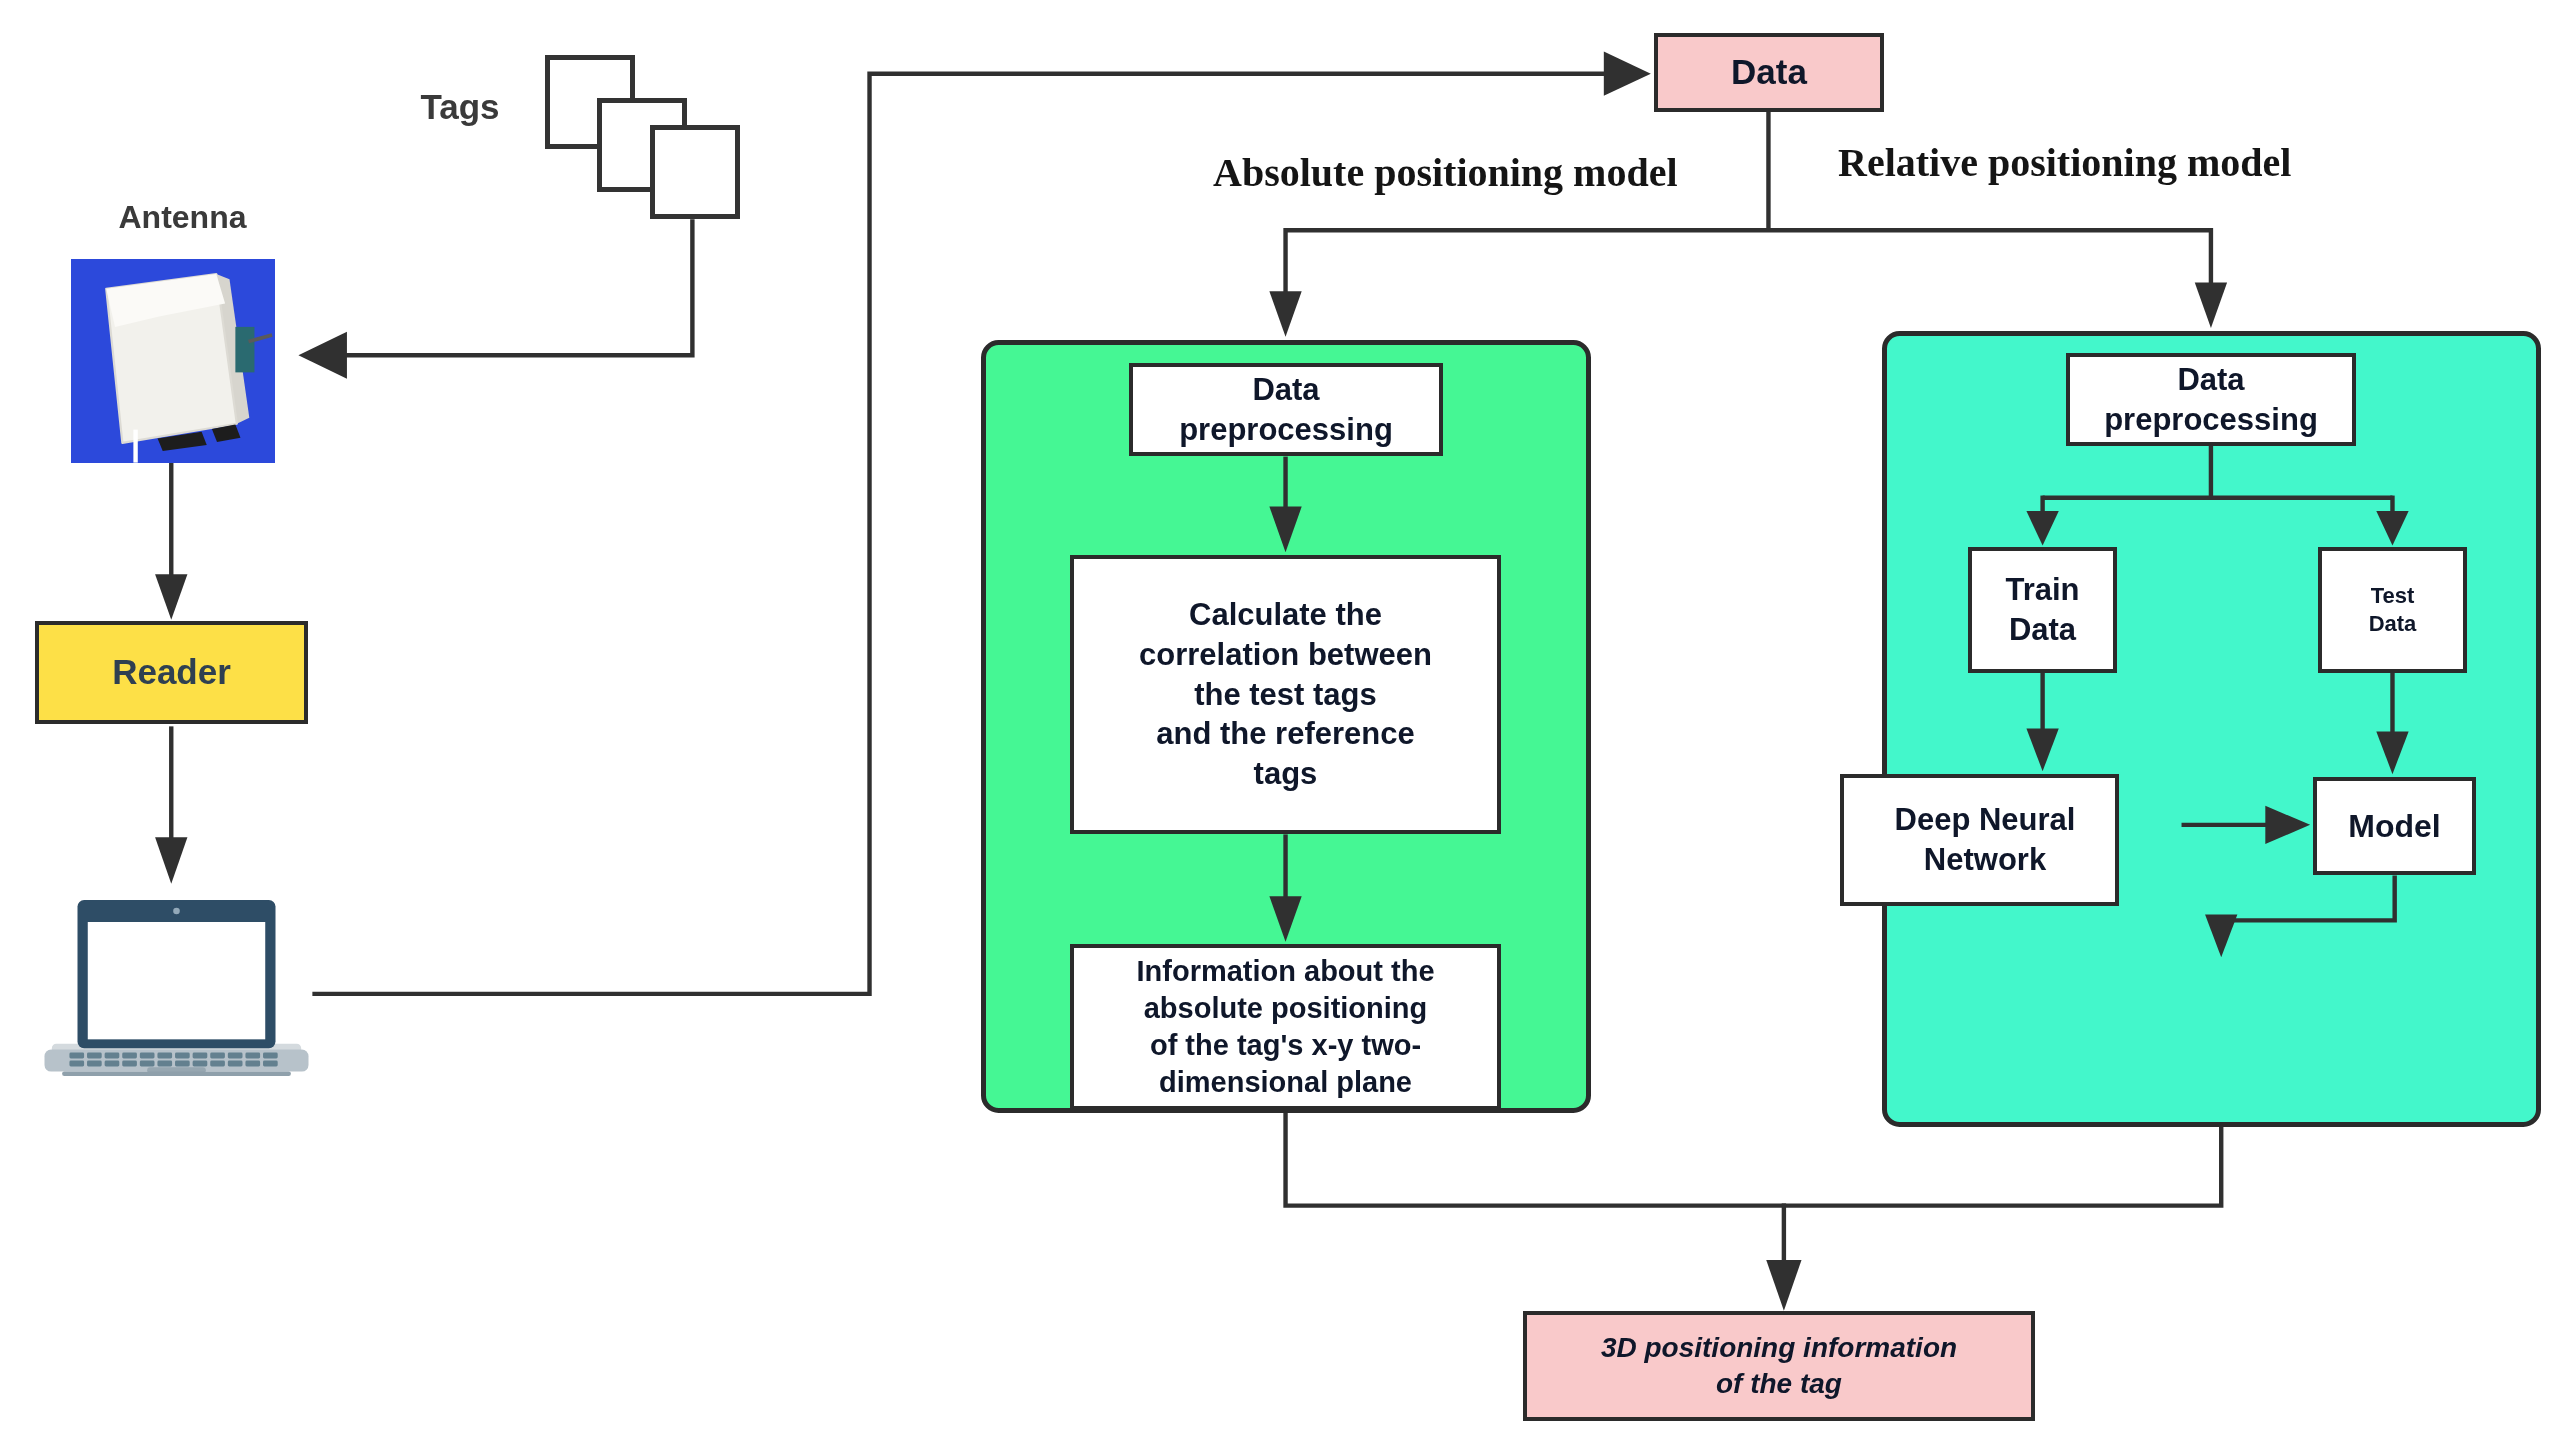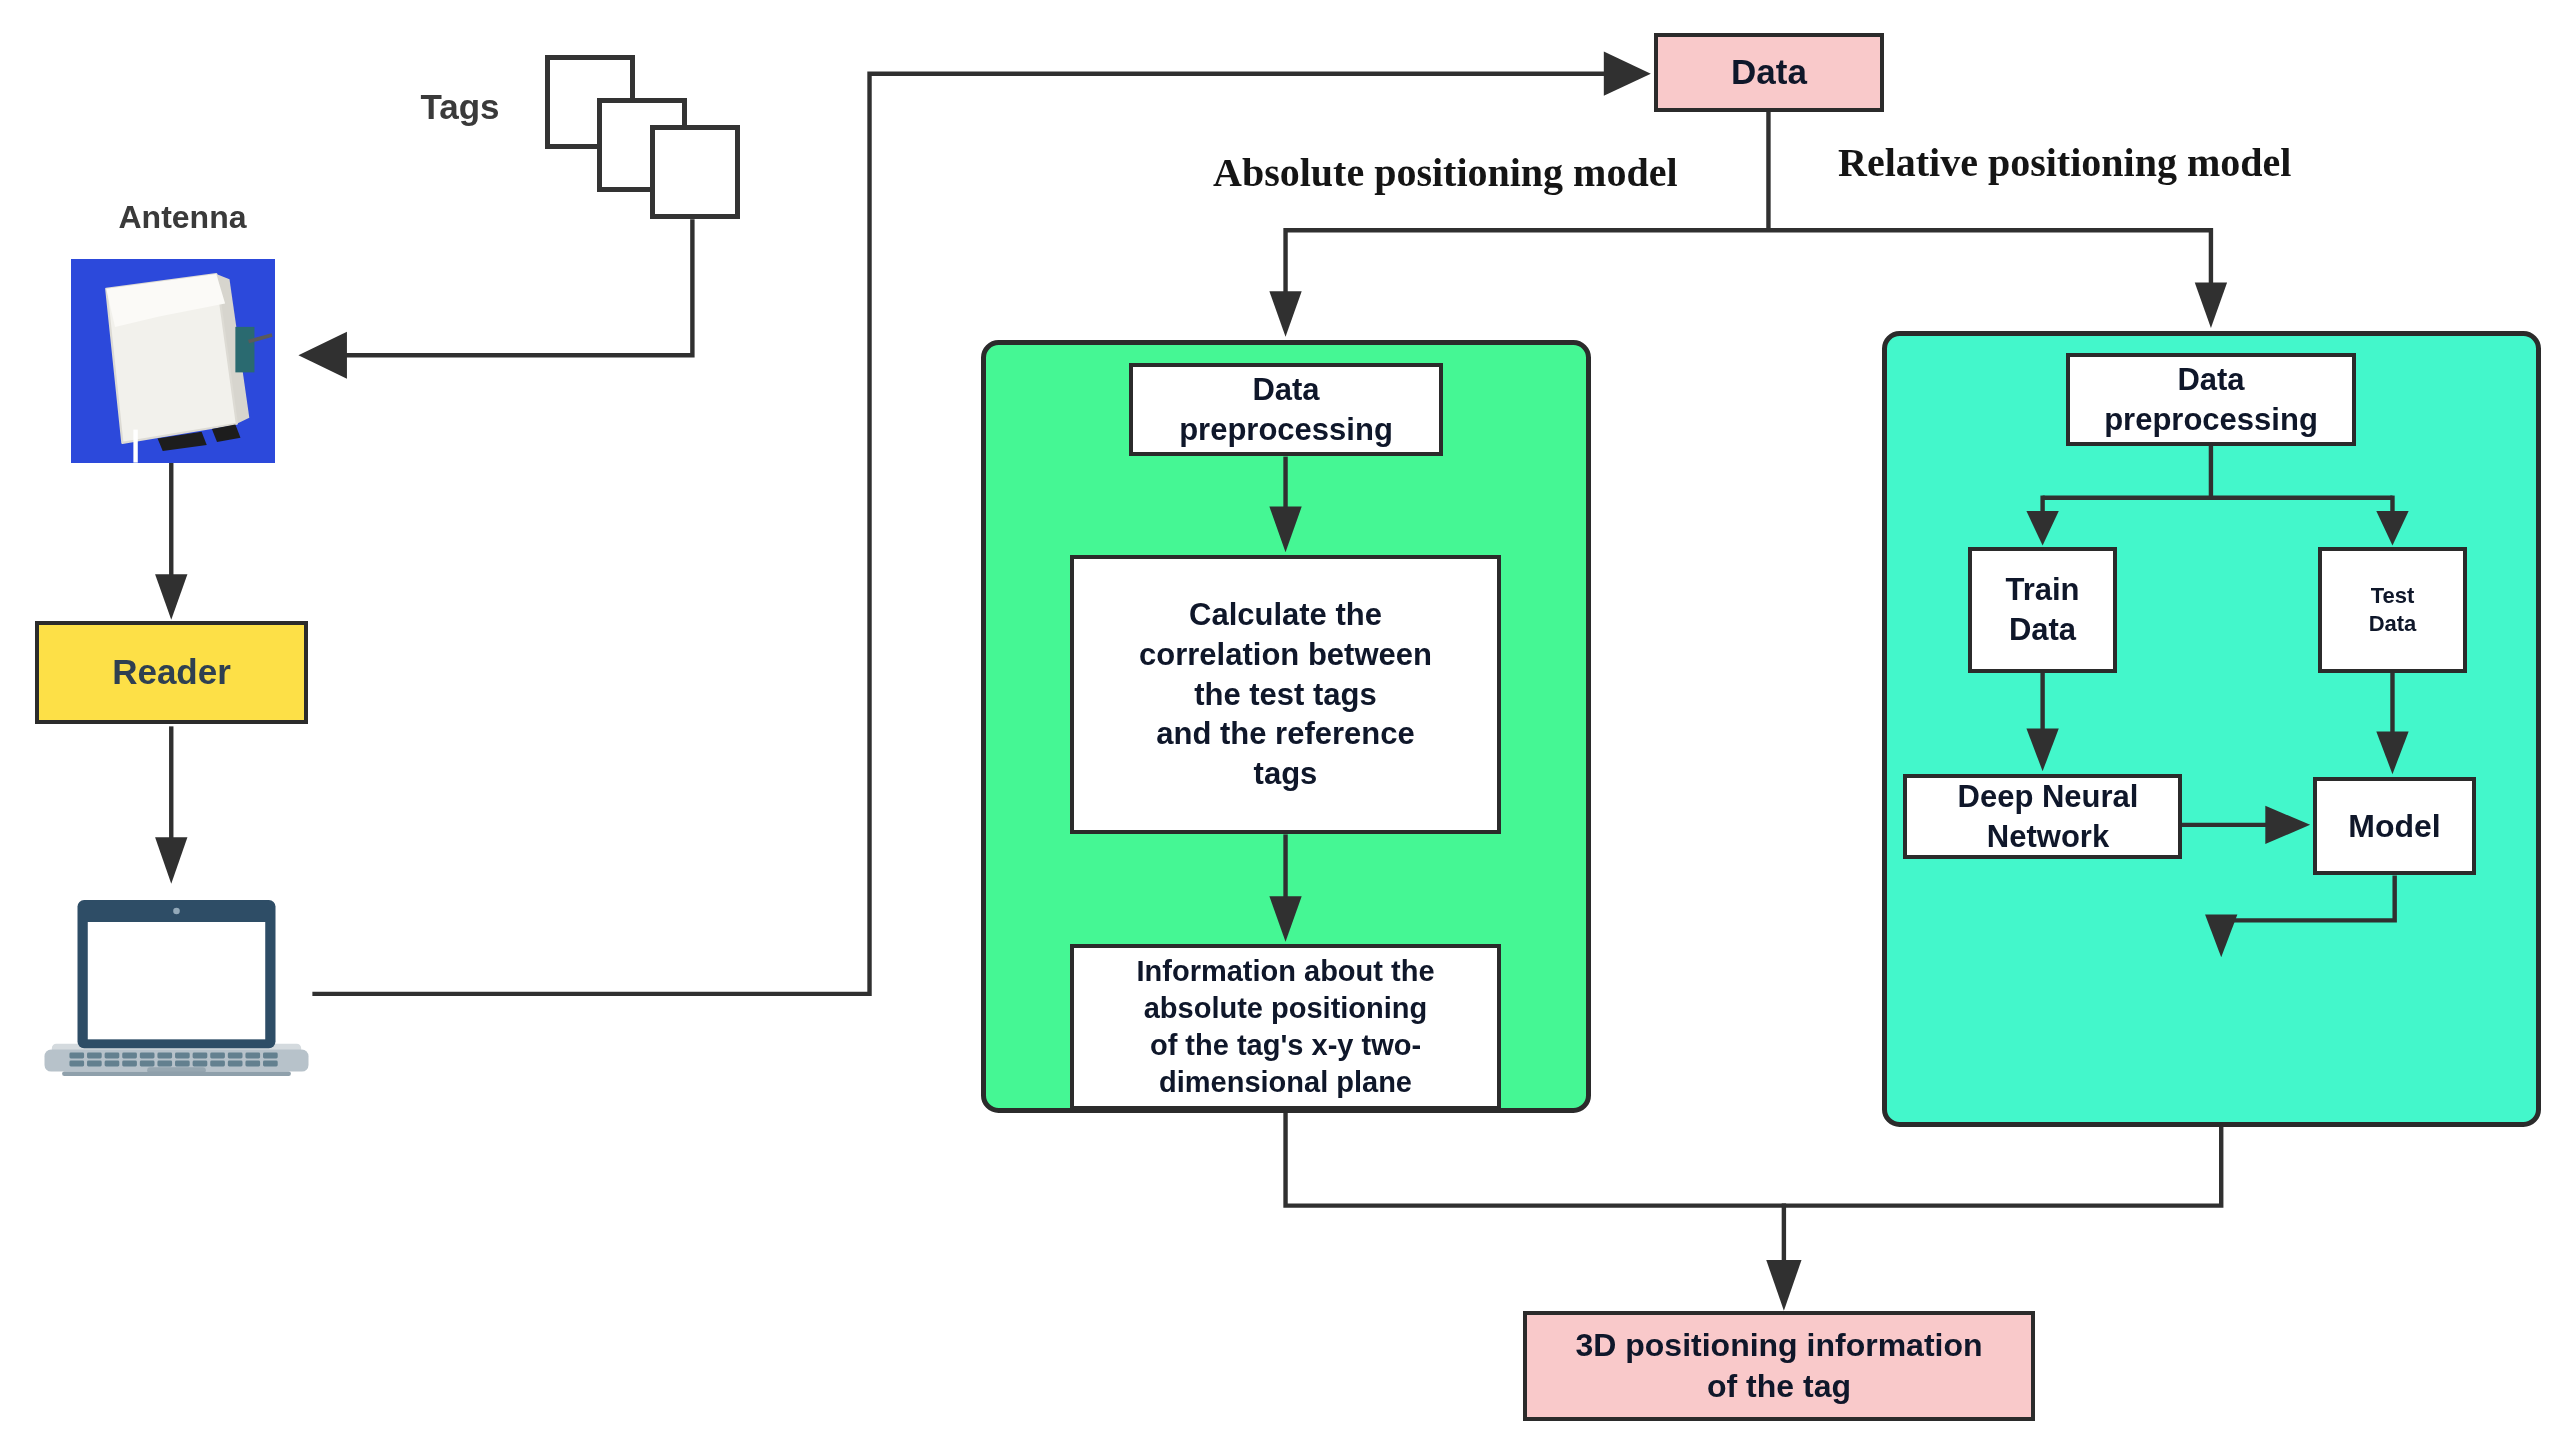--- a/index.html
+++ b/index.html
@@ -216,27 +216,27 @@
 preprocessing</span>
   </div>
   <div class="node" style="left:1968px;top:547px;width:149px;height:126px;">
     <span class="box-label" style="font-size:31px;">Train
 Data</span>
   </div>
   <div class="node" style="left:2318px;top:547px;width:149px;height:126px;">
     <span class="box-label" style="font-size:22px;text-align:center;">Test
 Data</span>
   </div>
-  <div class="node" style="left:1903px;top:774px;width:279px;height:85px;padding-left:11px;">
+  <div class="node" style="left:1840px;top:774px;width:279px;height:132px;padding-left:11px;">
     <span class="box-label" style="font-size:31px;">Deep Neural
 Network</span>
   </div>
   <div class="node" style="left:2313px;top:777px;width:163px;height:98px;">
     <span class="box-label" style="font-size:32px;">Model</span>
   </div>
 
   <div class="node pink" style="left:1523px;top:1311px;width:512px;height:110px;">
-    <span class="box-label" style="font-size:32px;">3D positioning information
+    <span class="box-label" style="font-size:28px;font-style:italic;">3D positioning information
 of the tag</span>
   </div>
 
 </div>
 
 
 </body></html>

